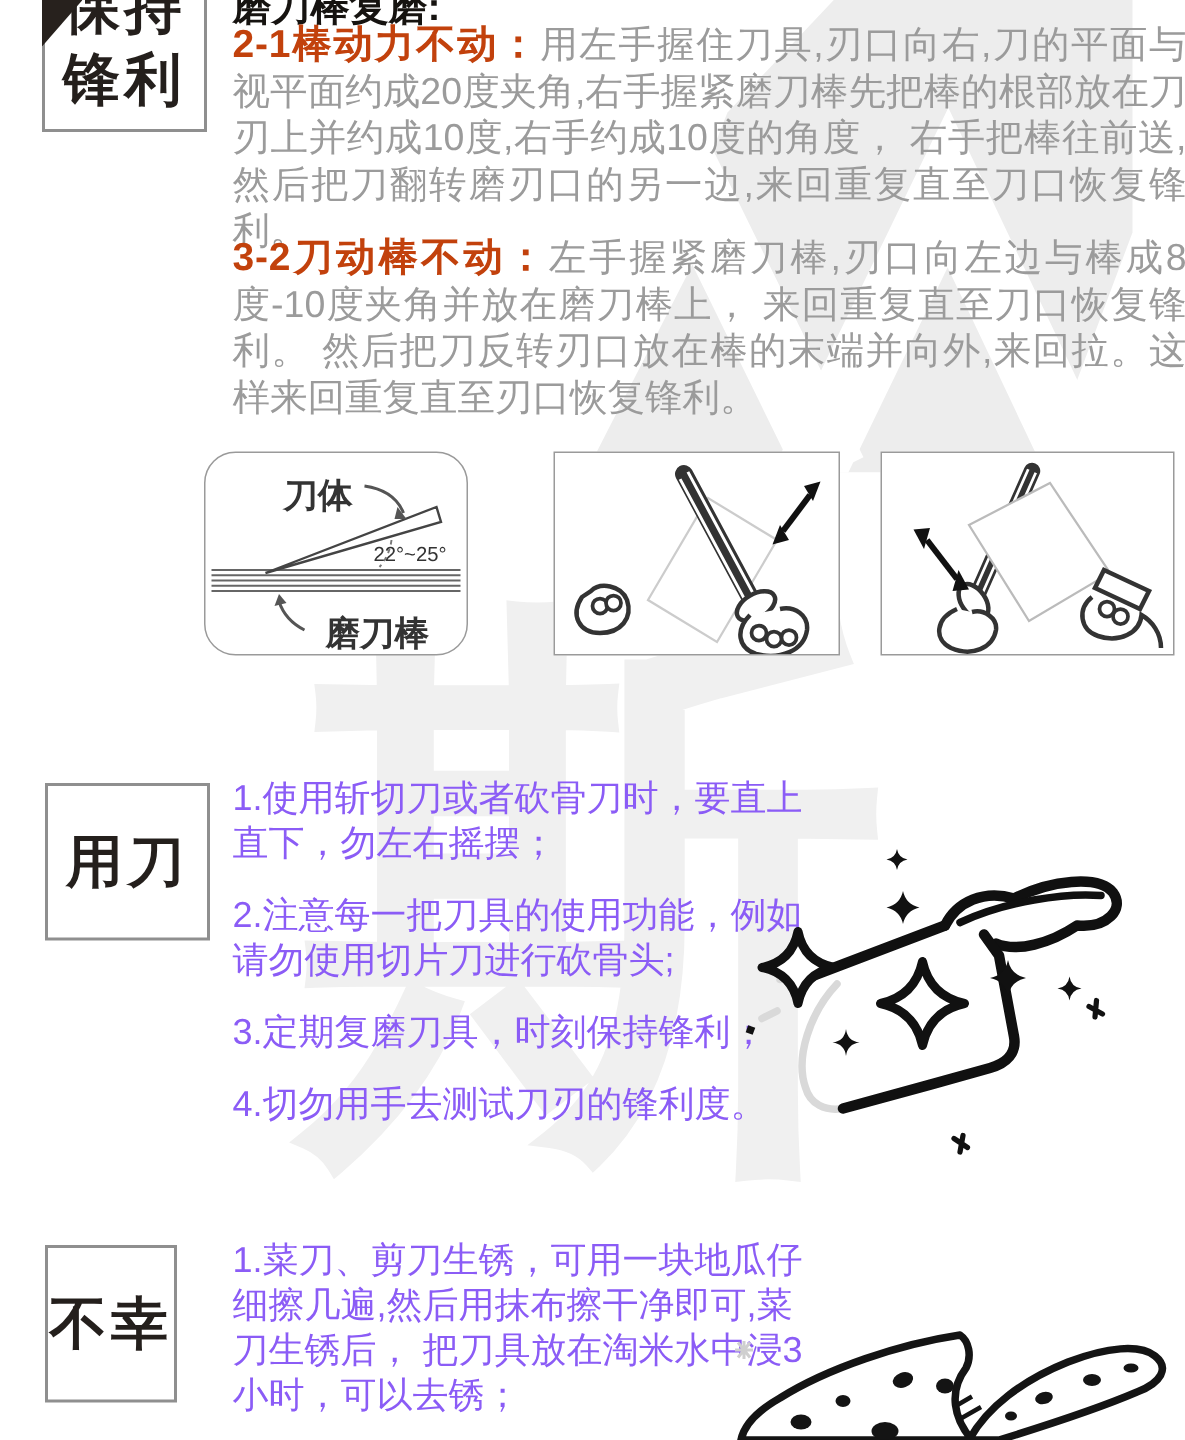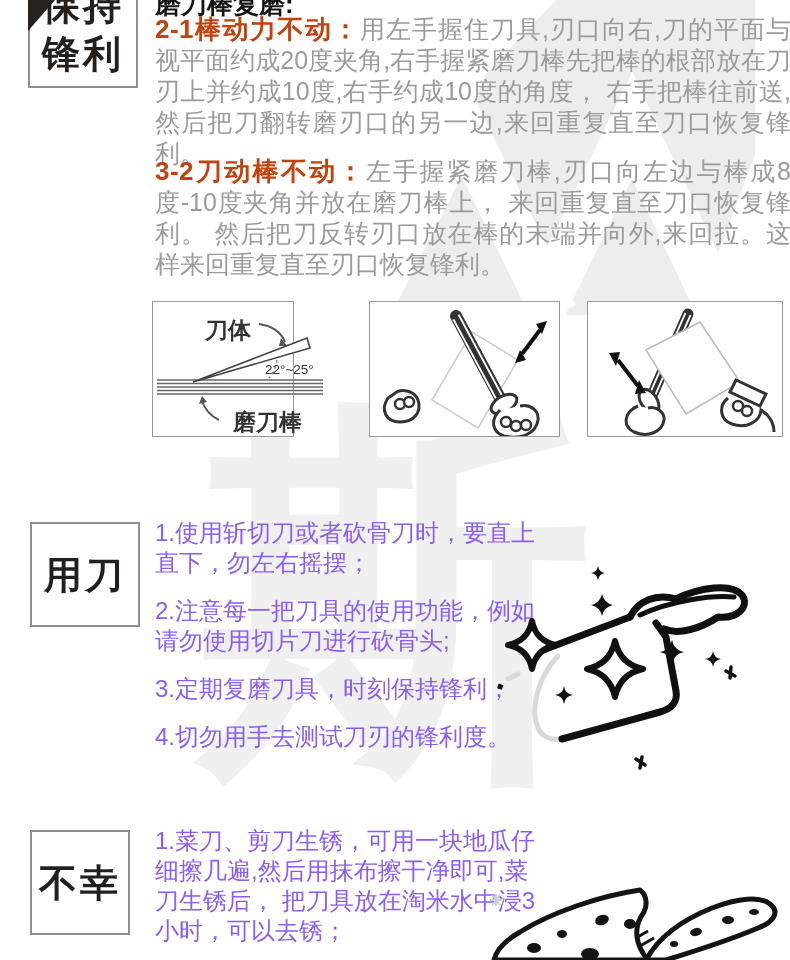--- a/index.html
+++ b/index.html
@@ -21,37 +21,37 @@
     clip-path:polygon(0 0,100% 0,0 100%);z-index:3;
   }
   
   .badge{
     position:absolute;border:2px solid #8f8f8f;background:transparent;z-index:2;
     display:flex;flex-direction:column;align-items:center;justify-content:center;
     font-weight:bold;font-size:38px;line-height:48px;letter-spacing:3px;color:#241f1c;
   }
   .badge1{left:28px;top:-28px;width:110px;height:116px;}
   .badge2{left:30px;top:522px;width:110px;height:105px;}
-  .badge3{left:30px;top:830px;width:100px;height:105px;}
+  .badge3{left:30px;top:830px;width:88px;height:105px;}
   
   .h-top{
     position:absolute;left:155px;top:-13px;font-size:26px;font-weight:bold;color:#161310;z-index:1;
   }
   .para{
     position:absolute;left:155px;width:636px;margin:0;z-index:1;
     font-size:25px;line-height:31px;color:#9b9b9b;text-align:justify;
   }
   .para b{color:#c2410c;font-size:26px;letter-spacing:0.5px;}
   .p1{top:14px;}
   .p2{top:156px;}
   
   .dbox{
     position:absolute;top:301px;height:136px;border:1px solid #9a9a9a;background:#fff;z-index:1;
   }
-  .d1{left:152px;width:142px;}
+  .d1{left:136px;width:176px;border-radius:21px;}
   .d2{left:369px;width:191px;}
   .d3{left:587px;width:196px;}
   .dbox svg{display:block;}
   svg text{font-family:"Liberation Sans","DejaVu Sans",sans-serif;}
   
   .list{position:absolute;left:155px;z-index:1;font-size:24px;line-height:30px;color:#8b5cf6;}
   .list p{margin:0 0 18px 0;}
   .usage{top:518px;width:400px;}
   .rust{top:826px;width:394px;}
   

